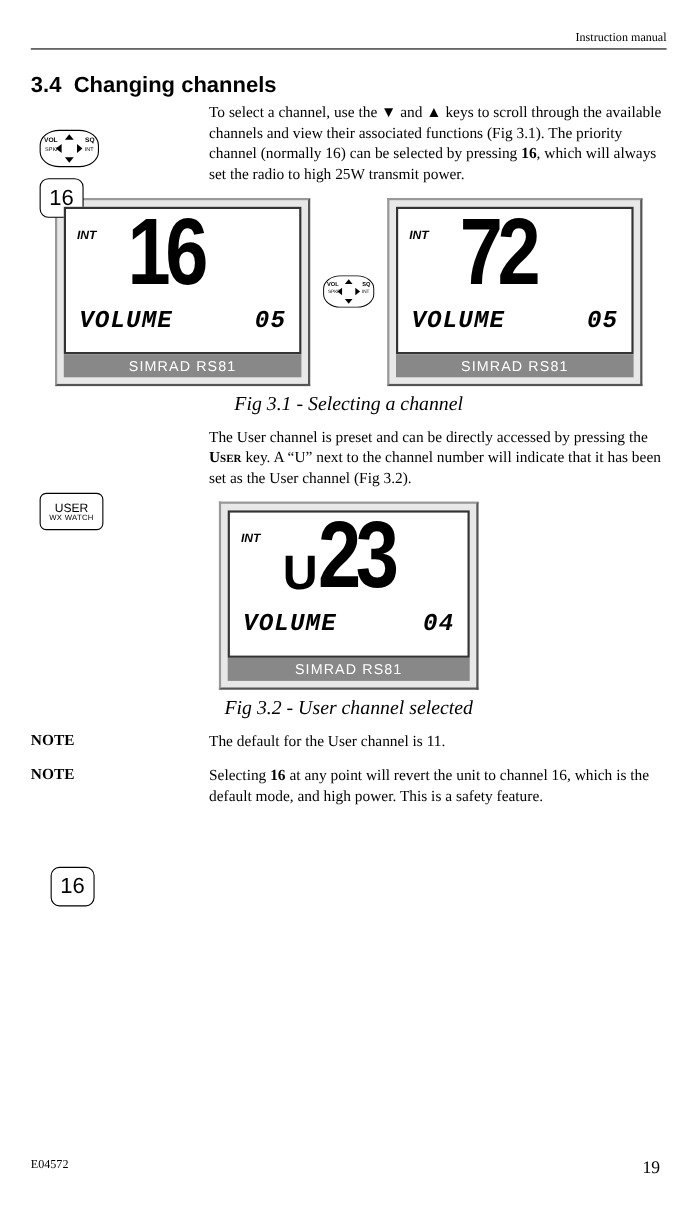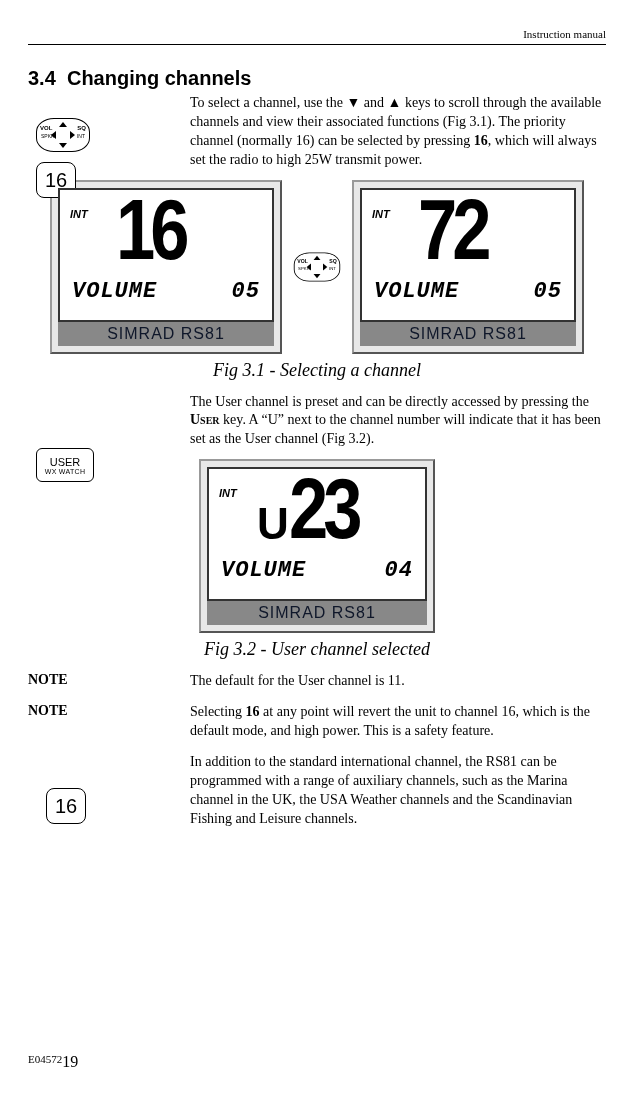--- a/index.html
+++ b/index.html
@@ -60,20 +60,21 @@
     font-weight: bold;
     font-size: 17px;
     margin: 8px 0 2px 0;
   }
   .footer {
     position: absolute;
     bottom: 24px;
     left: 28px;
     right: 20px;
     display: flex;
+    justify-content: space-between;
     font-size: 11px;
   }
   .footer .pagenum { font-size: 16px; }
 
   
   .margin-icons { position: absolute; left: 36px; }
   .dpad-key {
     width: 54px; height: 34px;
     border: 1.5px solid #000;
     border-radius: 18px / 14px;
@@ -152,22 +153,22 @@
   .lcd-vol {
     position:absolute; bottom:16px; left:12px; right:12px;
     font-family: 'Courier New', monospace;
     font-style: italic;
     font-weight: bold;
     font-size:22px;
     letter-spacing:1px;
     display:flex; justify-content:space-between;
   }
   .lcd-label {
-    background:#888;color:#0f172a;text-align:center;
-    font-family:Arial,sans-serif;font-size:16px;
+    background:#888;color:#ffffff;text-align:center;
+    font-family:Arial,sans-serif;font-size:13px;
     padding:3px 0;letter-spacing:1px;
   }
   .center-dpad {
     transform: scale(0.86);
   }
   .fig32 { display:flex; justify-content:center; }
   .smallcaps { font-variant: small-caps; }
 </style>
 </head>
 <body>
@@ -288,19 +289,18 @@
 
 <div class="note-row">
   <div class="note-label">NOTE</div>
   <div class="note-text">
     <span>Selecting </span><b>16</b><span> at any point will revert the unit to channel 16, which is the default mode, and high power. This is a safety feature.</span>
   </div>
 </div>
 
 <div class="body-col">
 
-  <p class="para">In addition to the standard international channel, the RS81 can be programmed with a range of auxiliary channels, such as the Marina channel in the UK, the USA Weather channels and the Scandinavian Fishing and Leisure channels.</p>
 </div>
 
 <div class="footer">
   <span>E04572</span>
   <span class="pagenum">19</span>
 </div>
 
 </body></html>

